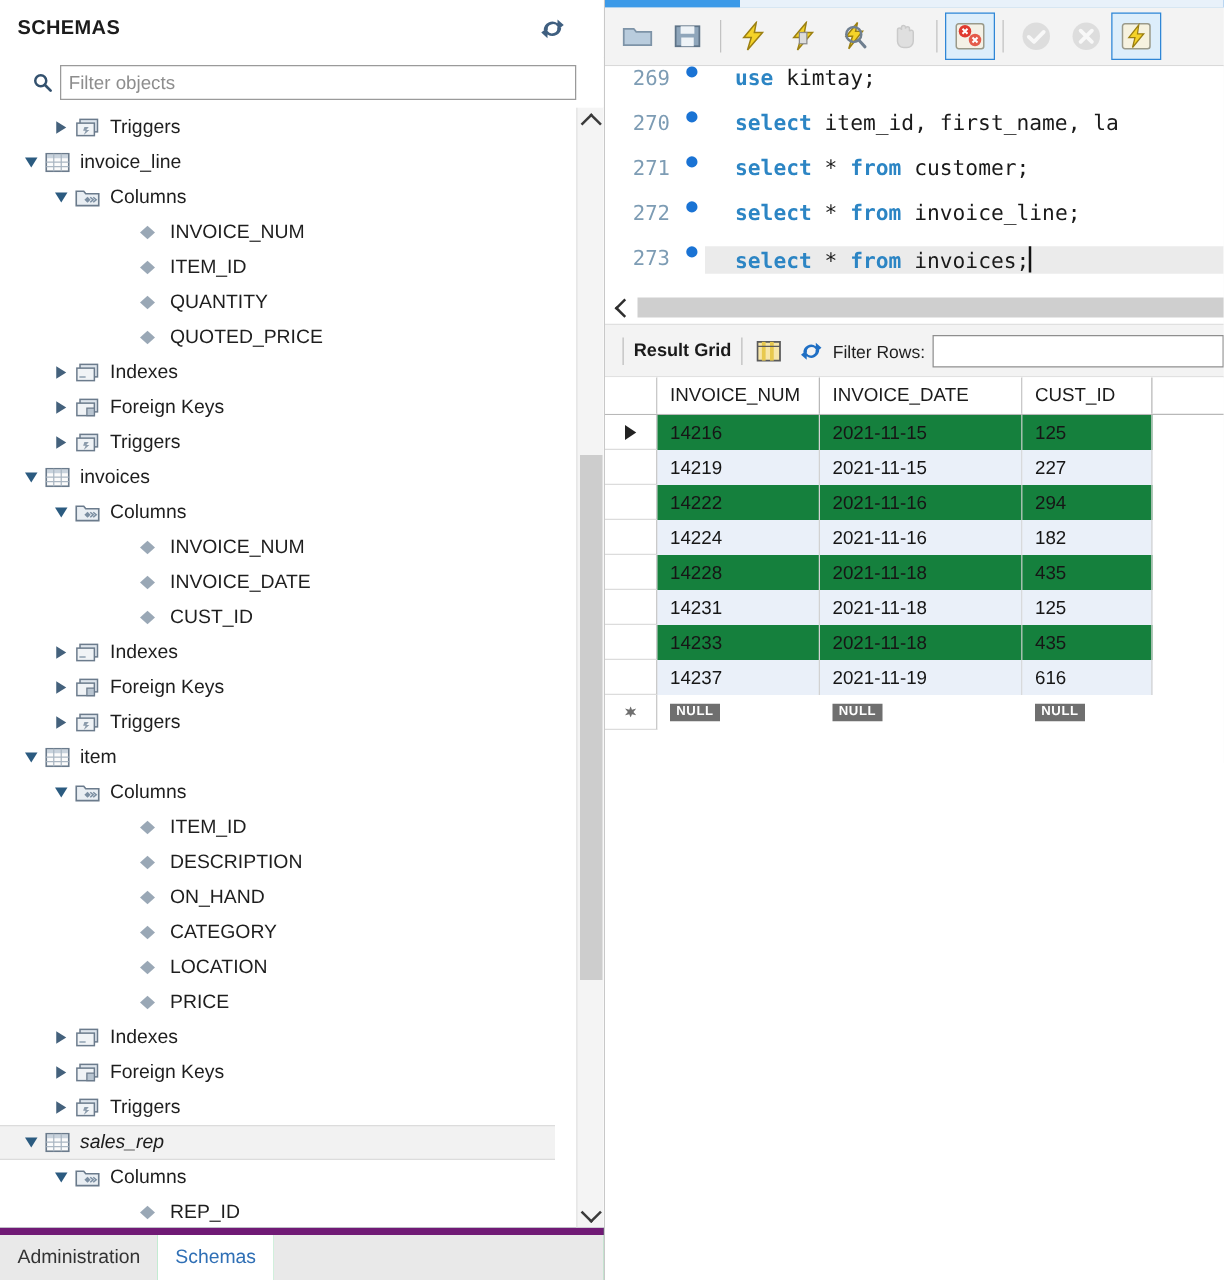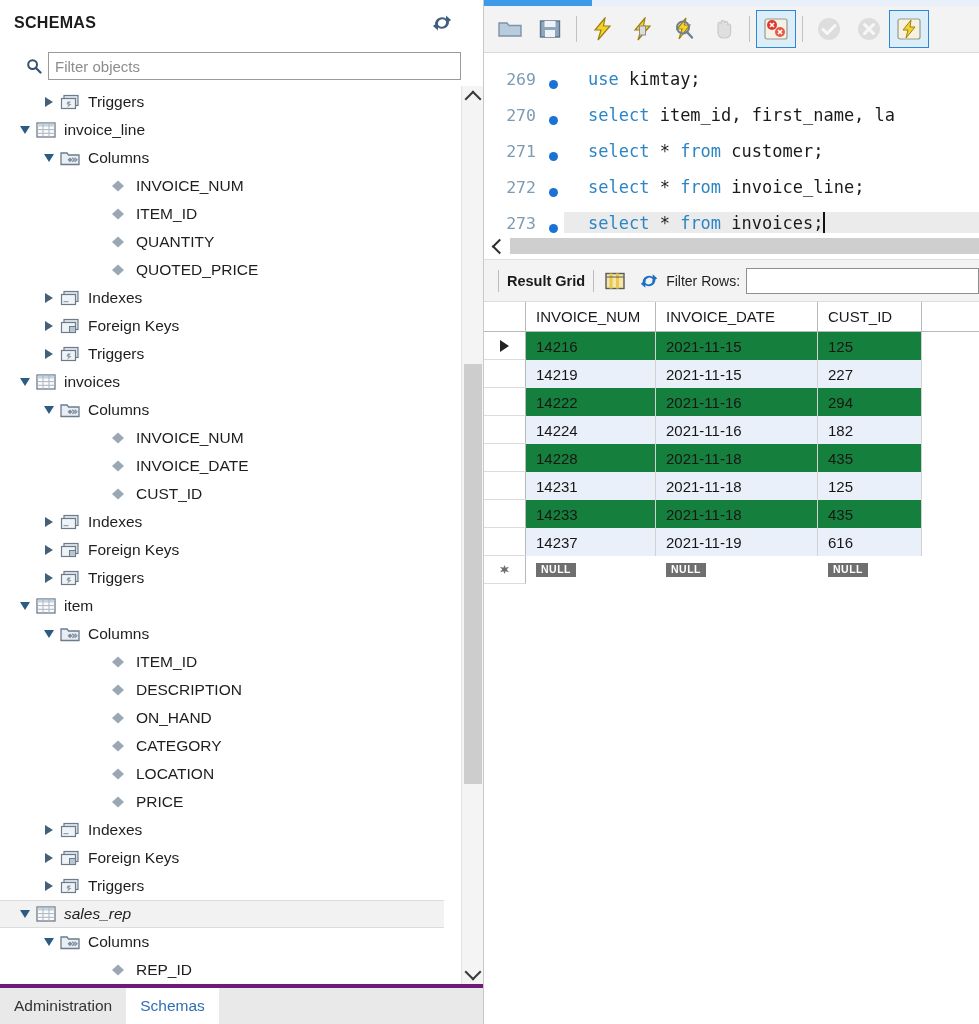--- a/index.html
+++ b/index.html
@@ -144,21 +144,21 @@
     position: absolute;
     left: 2px; width: 18px;
     background: #cdcdcd;
   }
 
   
   #side-tabs {
     height: 36px;
     background: #22c55e;
     display: flex; align-items: stretch;
-    border-top: 4px solid #701a75;
+    border-top: 6px solid #701a75;
   }
   .side-tab {
     display: flex; align-items: center;
     padding: 0 14px;
     font-size: 15.5px;
     color: #333;
   }
   .side-tab.active-admin { background: #e9e9e9; color: #333; }
   .side-tab.active-schemas { background: #ffffff; color: #2f6fb5; }
   .tab-filler { flex: 1; background: #e9e9e9; }
@@ -205,21 +205,21 @@
   
   #editor {
     height: 180px;
     background: #ffffff;
     position: relative;
     overflow: hidden;
     font-family: "DejaVu Sans Mono", monospace;
   }
   .sqlline {
     height: 36px;
-    display: flex; align-items: flex-end;
+    display: flex; align-items: flex-start;
     font-size: 17px;
     white-space: nowrap;
   }
   .gutter {
     width: 58px;
     flex: 0 0 58px;
     text-align: right;
     padding-right: 6px;
     color: #7d9cb4;
     font-size: 16.5px;
@@ -235,21 +235,21 @@
     border-radius: 50%;
     background: #1a73d4;
   }
   .code {
     flex: 1;
     padding-left: 24px;
     color: #1a1a1a;
     position: relative;
   }
   .sqlline.current .code { background: #ebebeb; }
-  .kw { color: #2c85c4; font-weight: normal; }
+  .kw { color: #2c85c4; font-weight: bold; }
   .caret {
     display: inline-block;
     width: 2px; height: 21px;
     background: #111;
     vertical-align: -4px;
   }
 
   
   #ed-hscroll {
     height: 26px;

